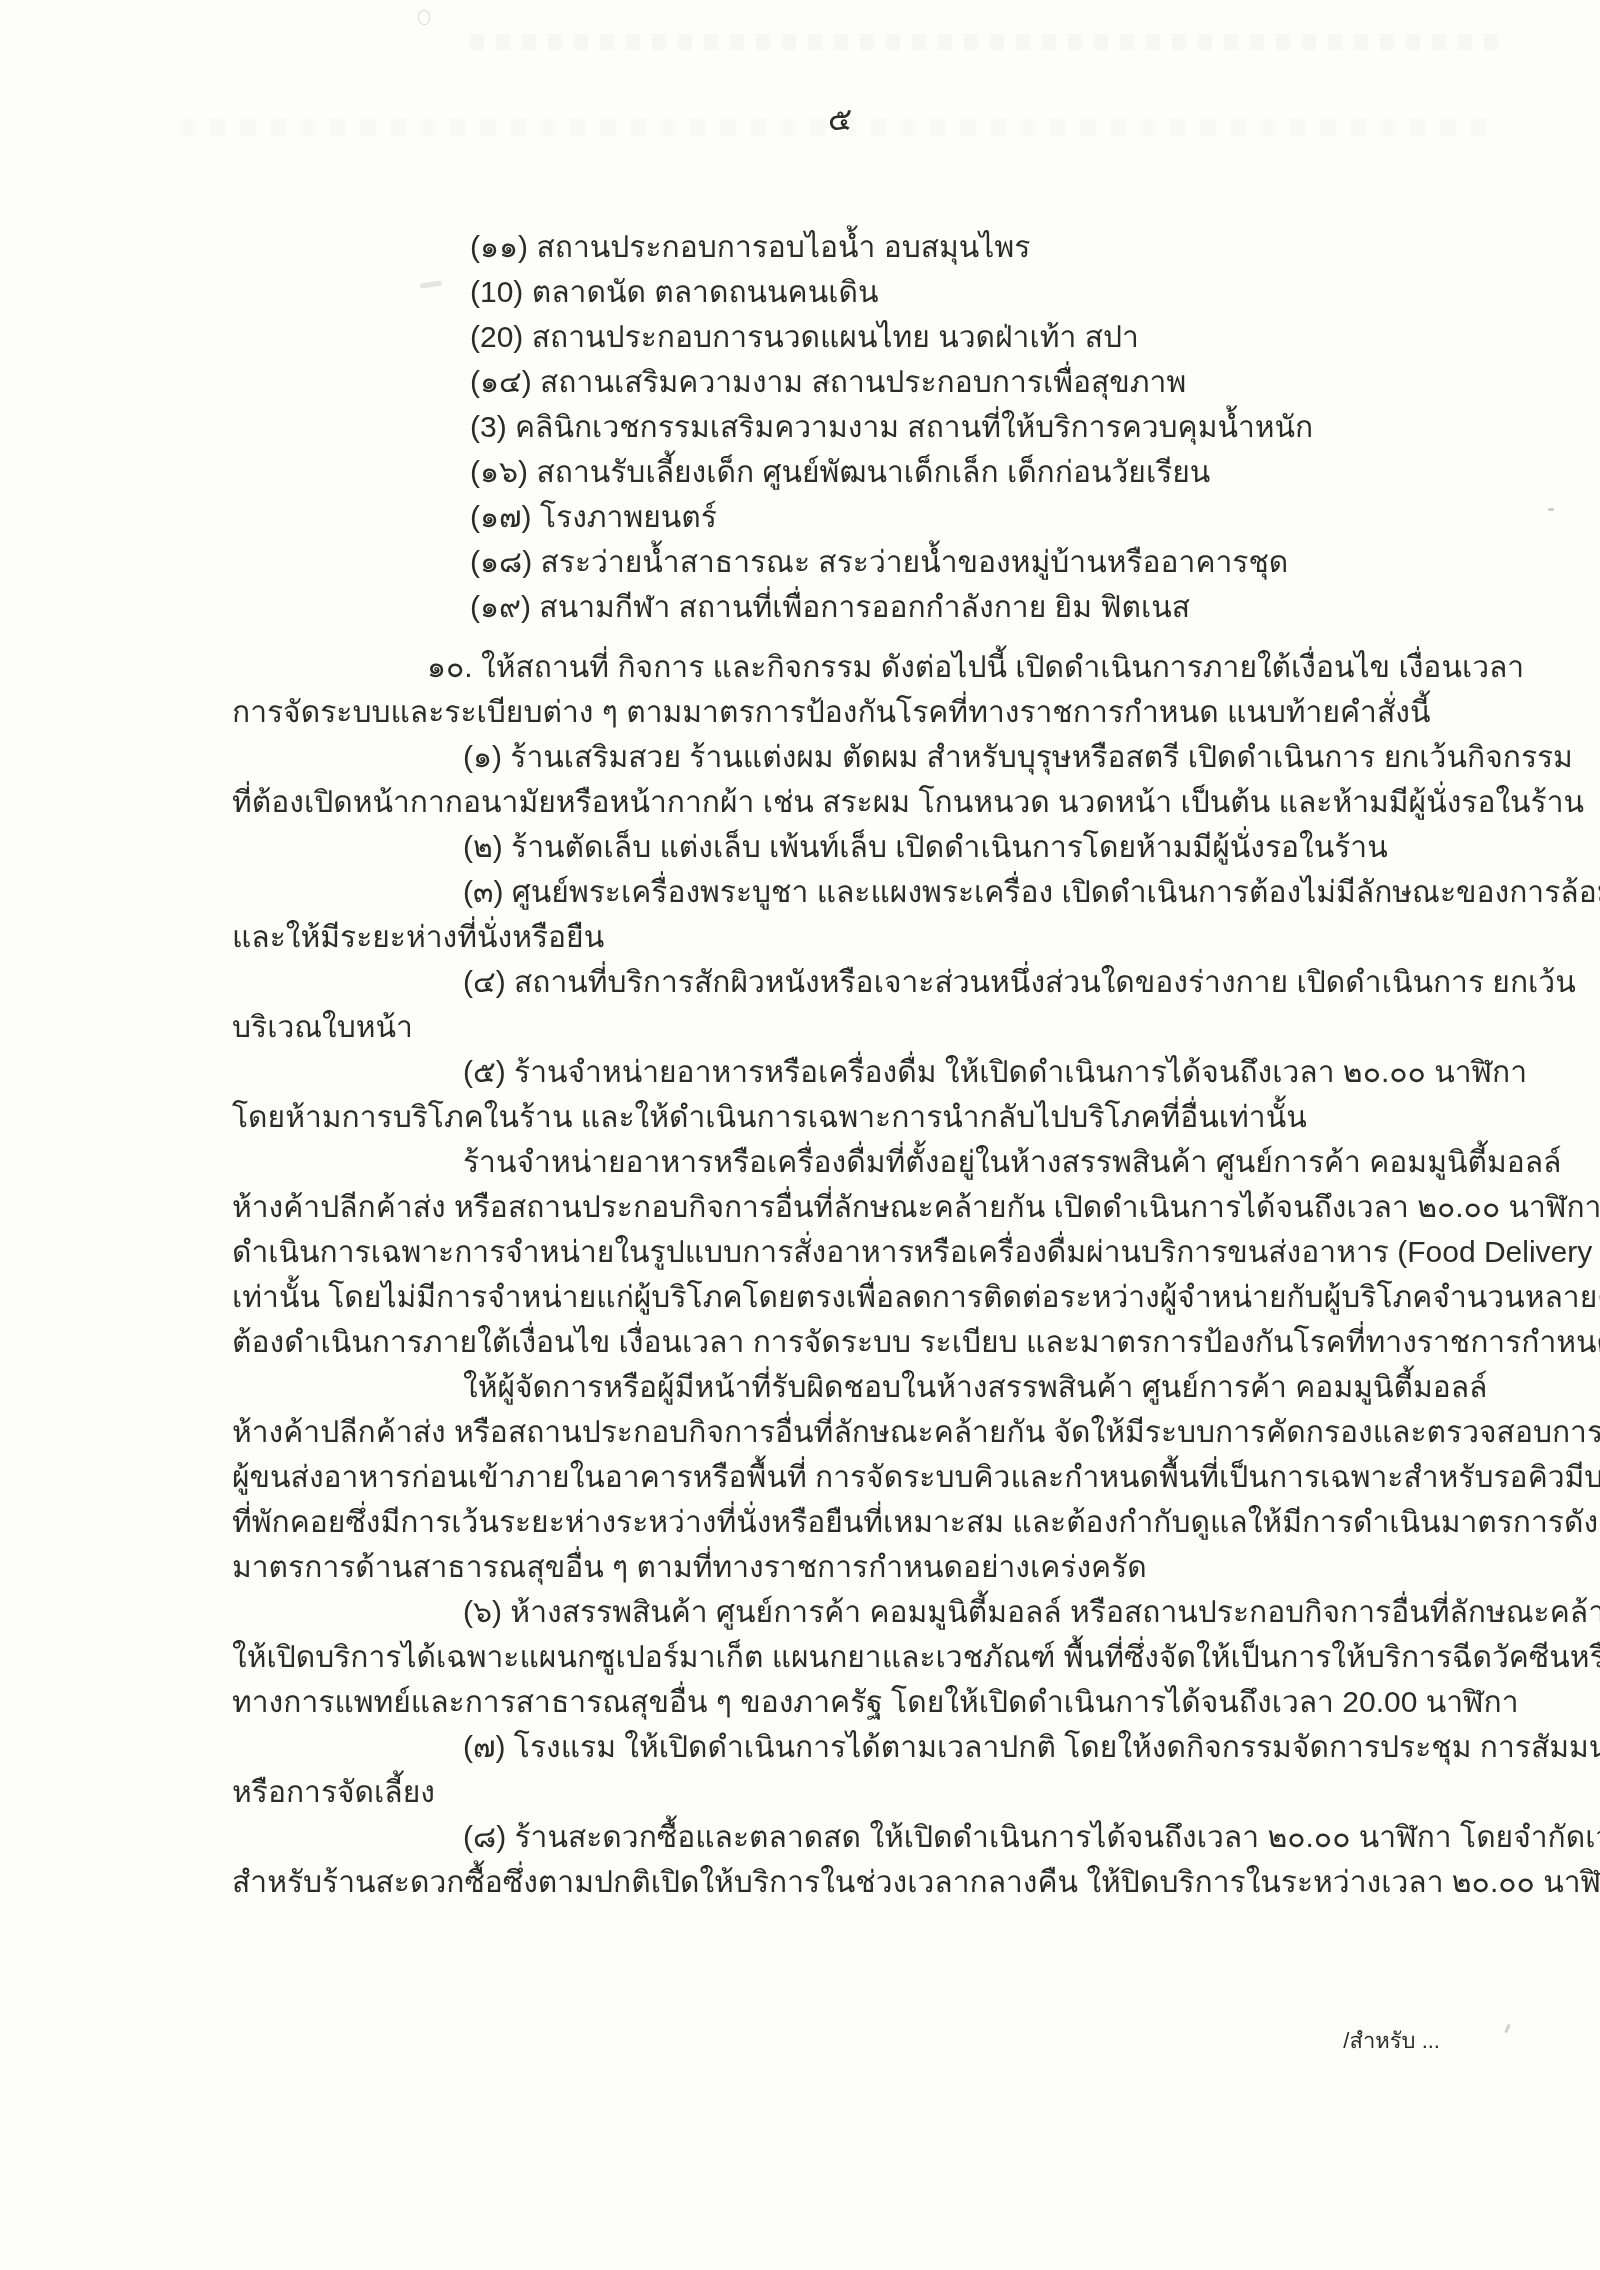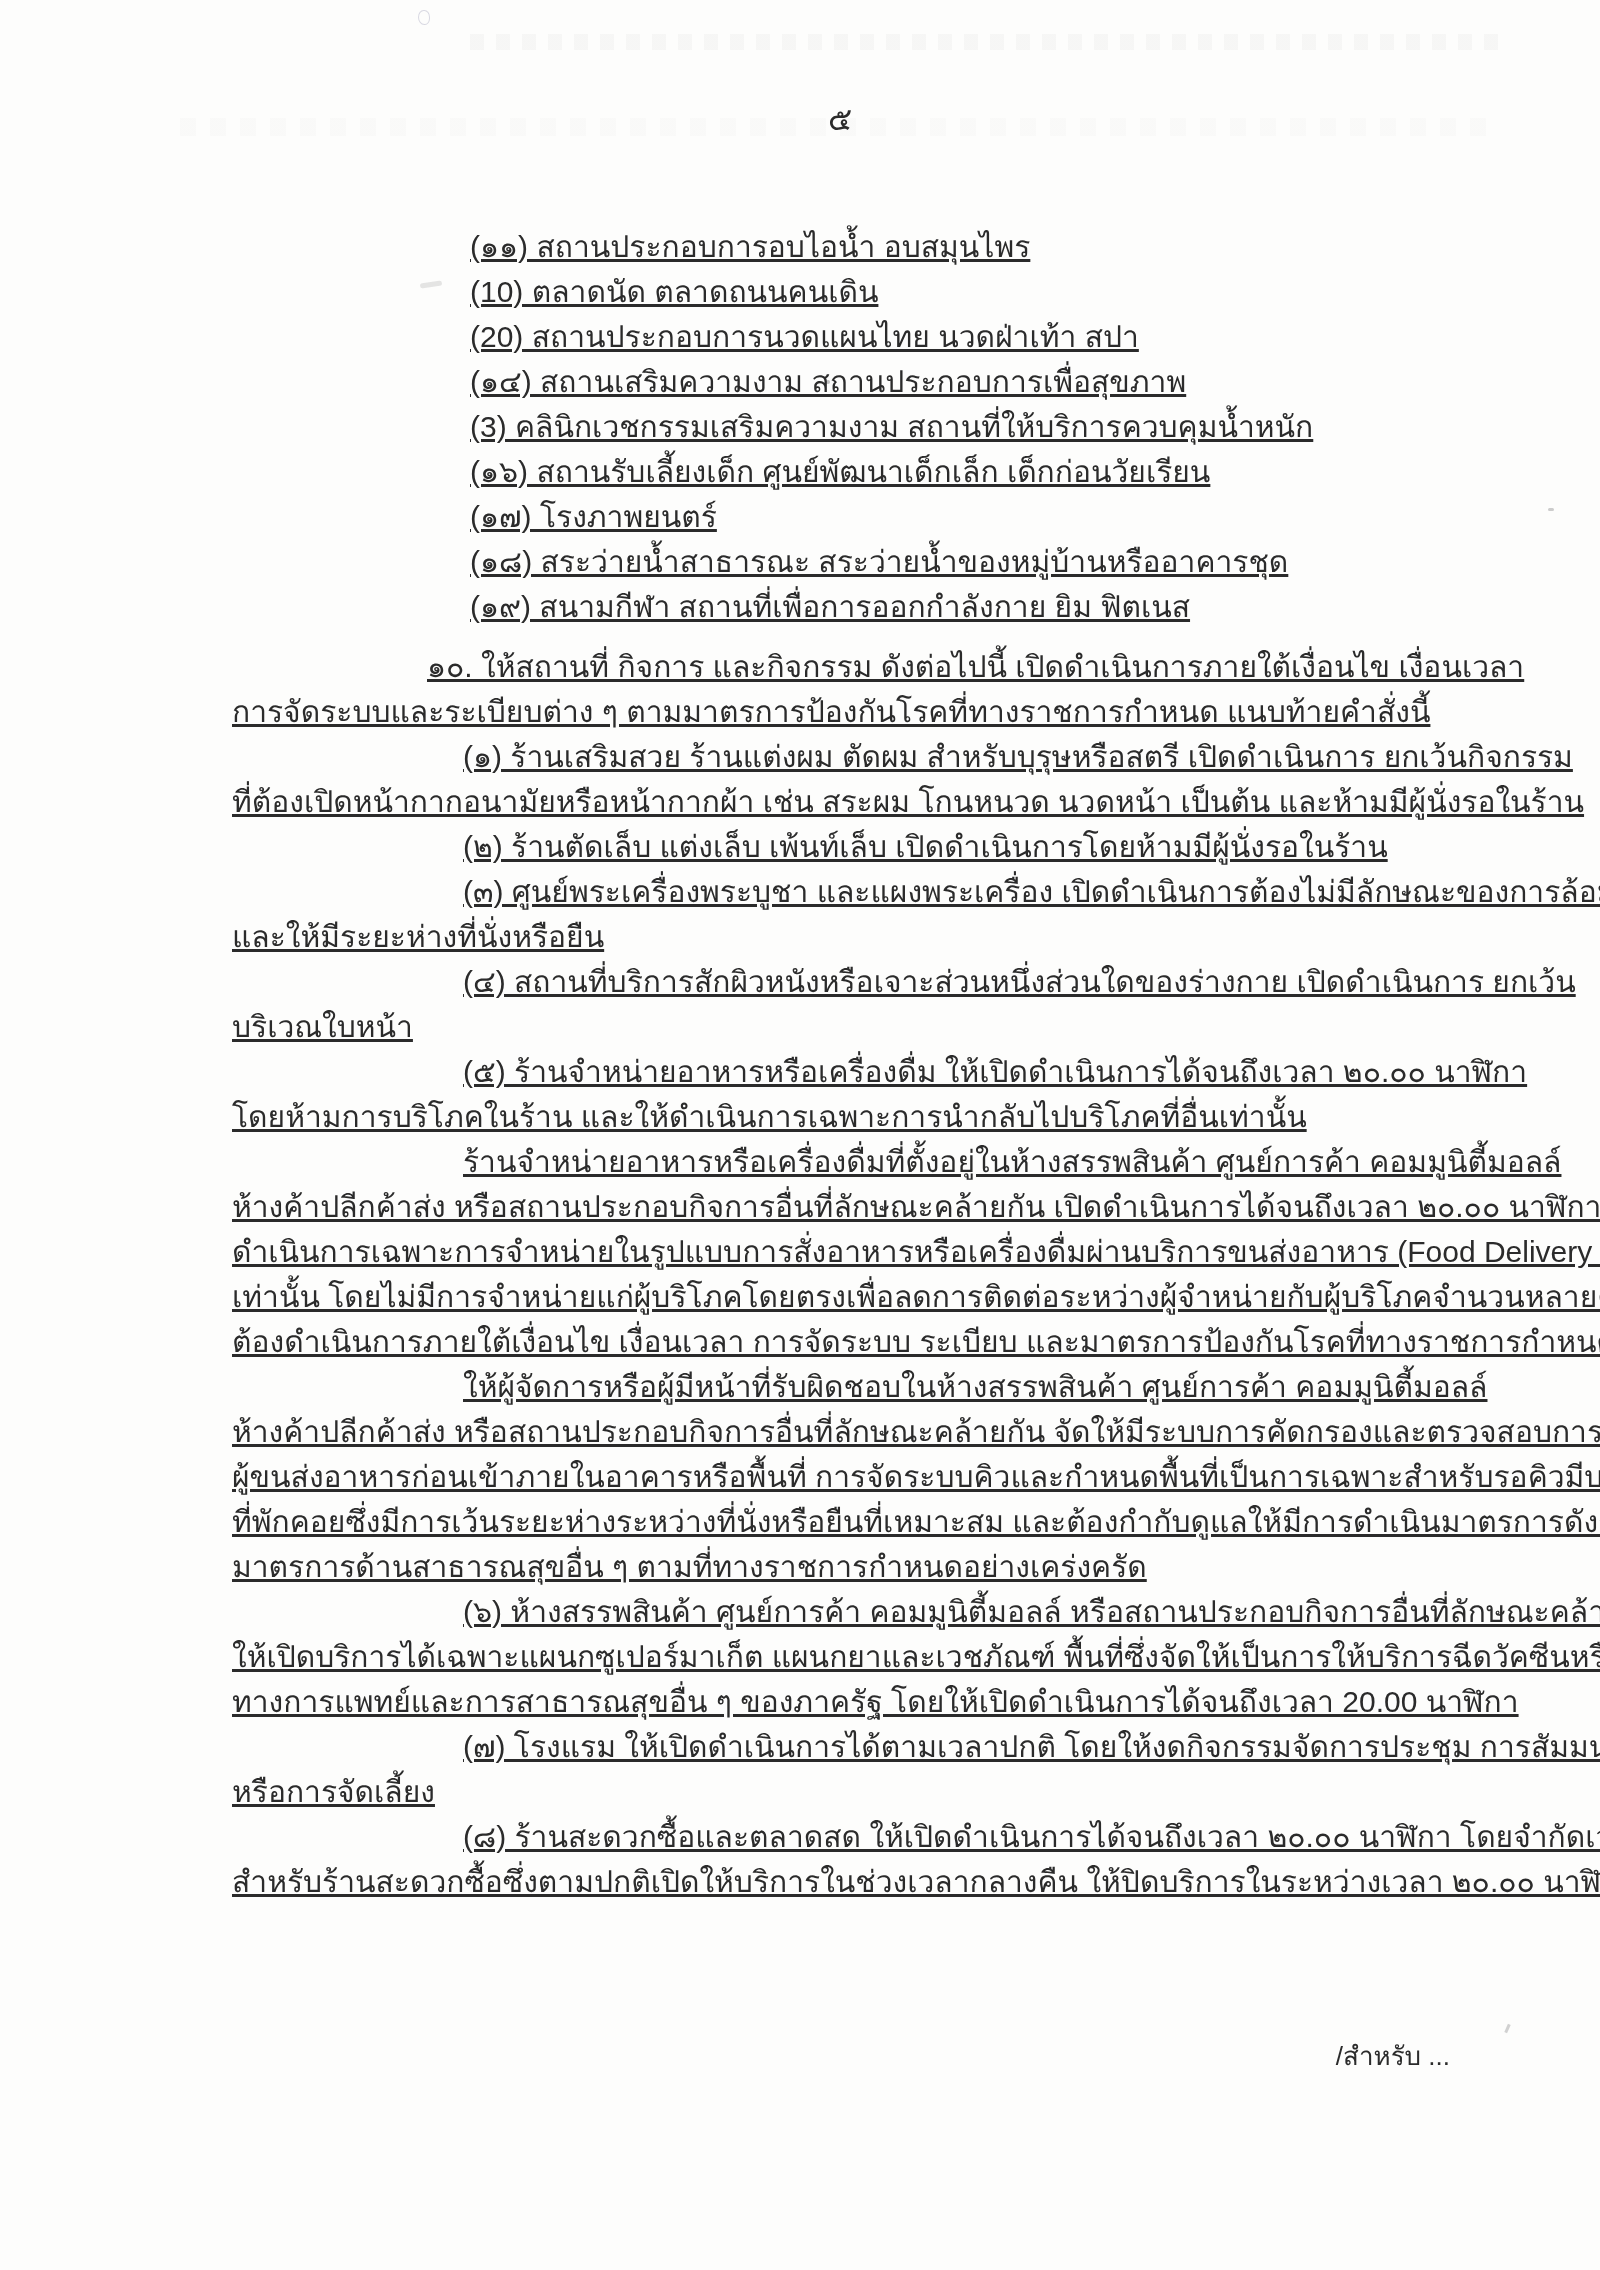--- a/index.html
+++ b/index.html
@@ -30,33 +30,31 @@
     position: absolute;
     top: 224px;
     left: 232px;
     width: 1230px;
     font-size: 30px;
   }
   .ln {
     height: 45px;
     line-height: 45px;
     white-space: nowrap;
-    text-decoration: underline;
   }
   .ind-list { padding-left: 238px; }  
   .ind-num  { padding-left: 195px; }  
   .ind-item { padding-left: 231px; }  
   .gap { margin-top: 15px; }
   .footer {
     position: absolute;
     top: 2018px;
-    right: 150px;
-    font-size: 26px;
+    right: 160px;
+    font-size: 22px;
     line-height: 45px;
-    margin-top: 16px;
   }
   
   .artifact {
     position: absolute;
     pointer-events: none;
   }
   .a-ring {
     top: 10px; left: 418px;
     width: 10px; height: 13px;
     border: 1.5px solid #b9bacc;

